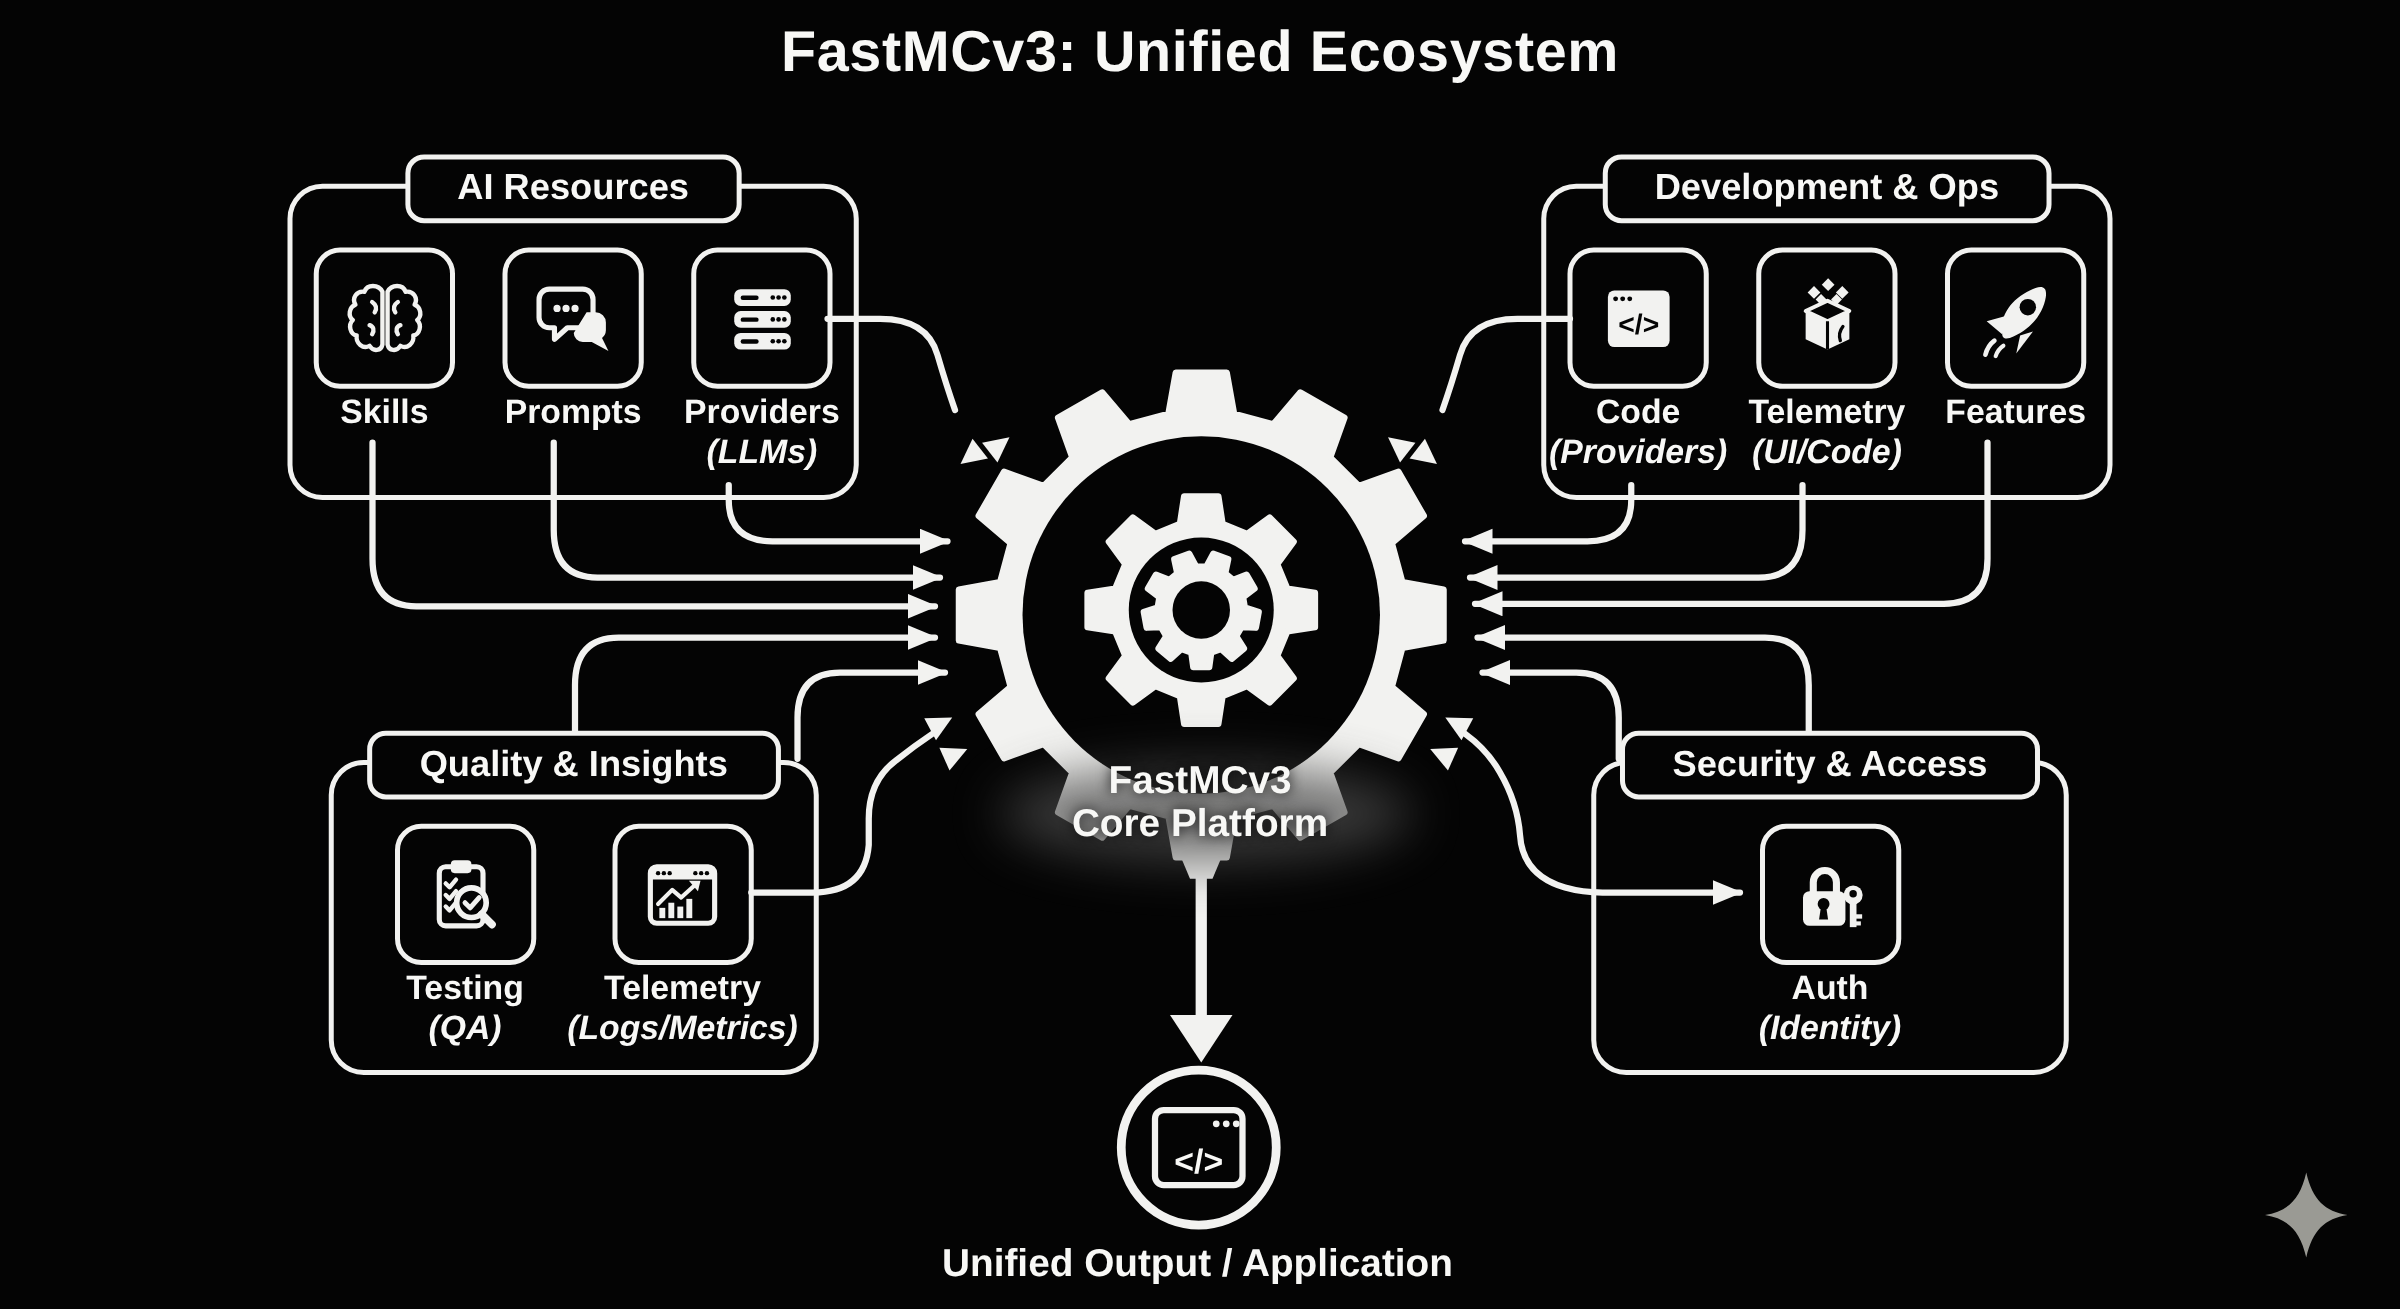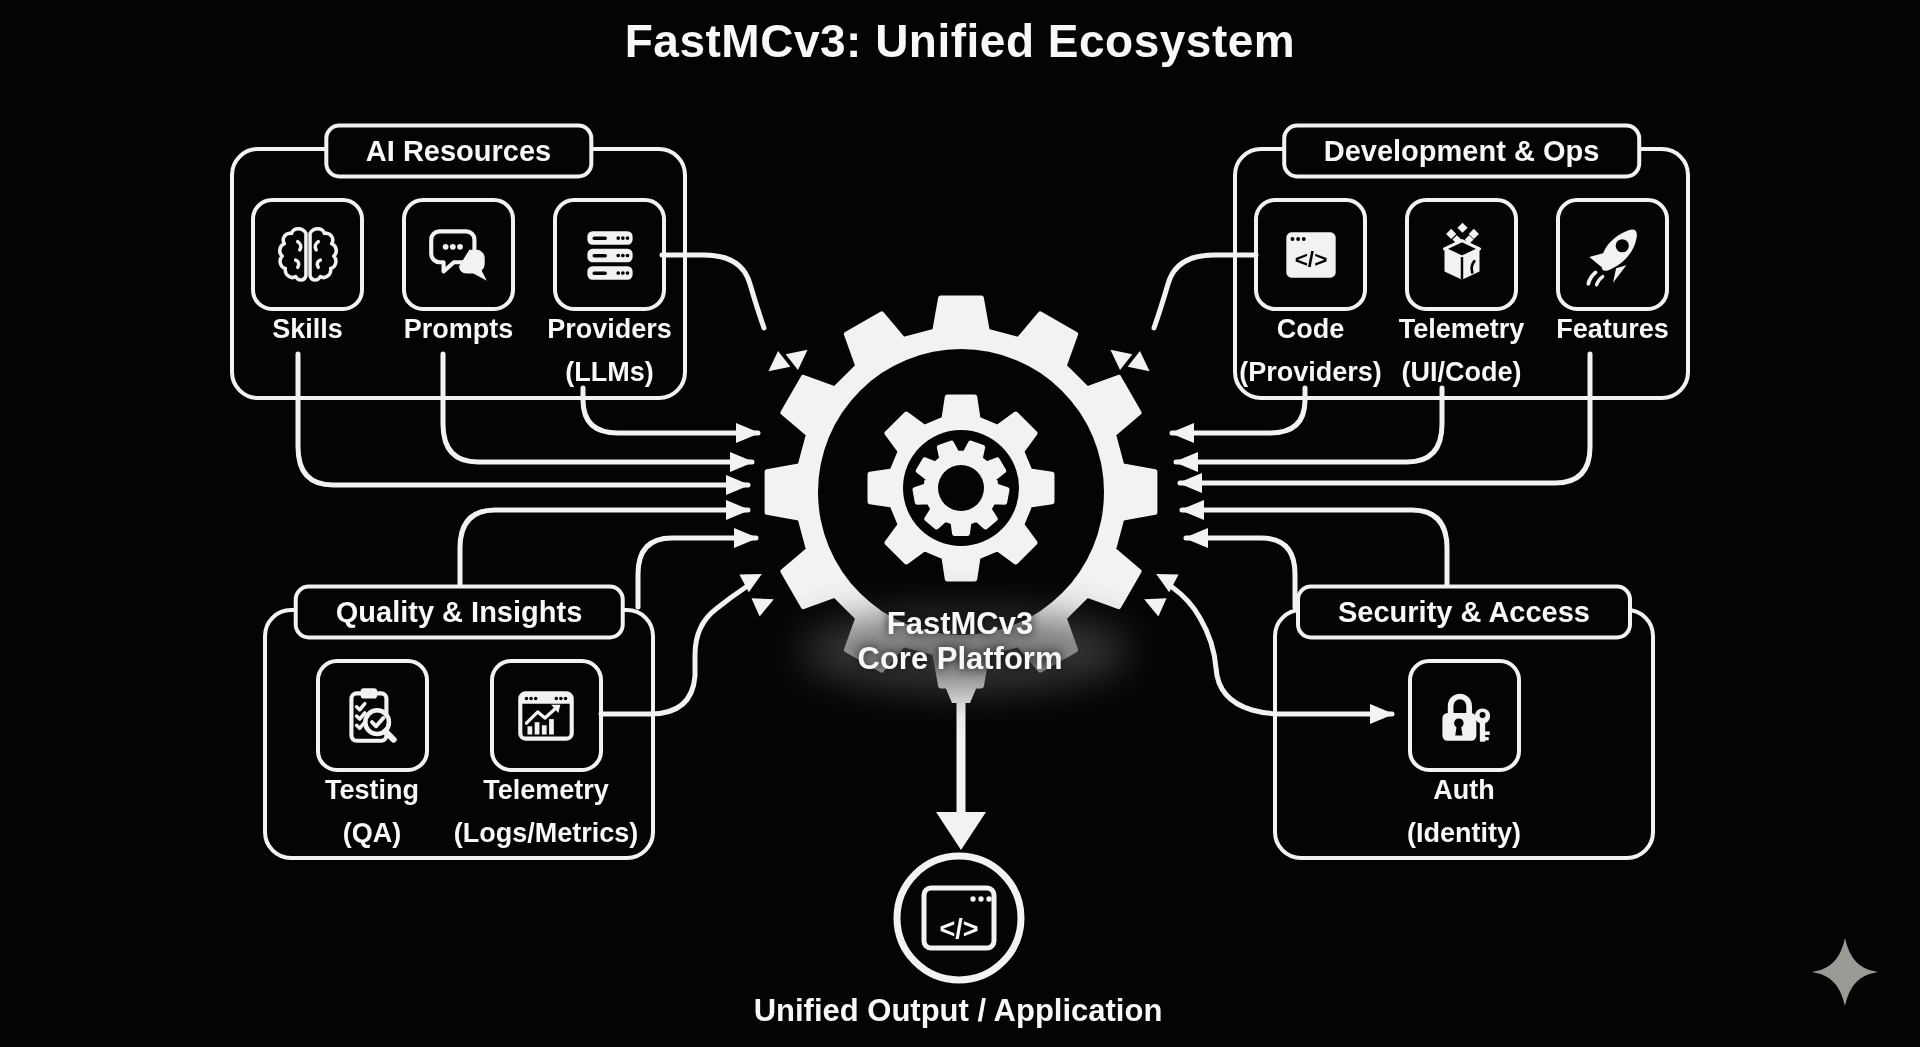--- a/index.html
+++ b/index.html
@@ -28,21 +28,21 @@
   .tiles{display:flex;justify-content:center;align-items:flex-start;margin-top:47px;}
   .cell{width:114px;display:flex;flex-direction:column;align-items:center;flex:0 0 auto;}
   .tile{
     width:113px;height:113px;border:4px solid var(--line);border-radius:21px;
     display:flex;align-items:center;justify-content:center;background:transparent;
   }
   .tlabel{
     margin-top:3px;color:var(--text);font-size:27px;font-weight:600;line-height:1.18;
     text-align:center;white-space:nowrap;
   }
-  .tlabel2{margin-top:11px;}
+  .tlabel2{margin-top:0;font-style:italic;}
   .box-ai   {left:230px;top:147px;width:457px;height:253px;}
   .box-dev  {left:1233px;top:147px;width:457px;height:253px;}
   .box-qa   {left:263px;top:608px;width:392px;height:252px;}
   .box-sec  {left:1273px;top:608px;width:382px;height:252px;}
   .box-ai .tiles,.box-dev .tiles{gap:37px;}
   .box-qa .tiles{gap:60px;}
   .box-sec .tiles{gap:0;}
   .core-glow{
     position:absolute;left:800px;top:612px;width:330px;height:78px;border-radius:50%;
     background:#4a4a4a;filter:blur(20px);opacity:.75;

